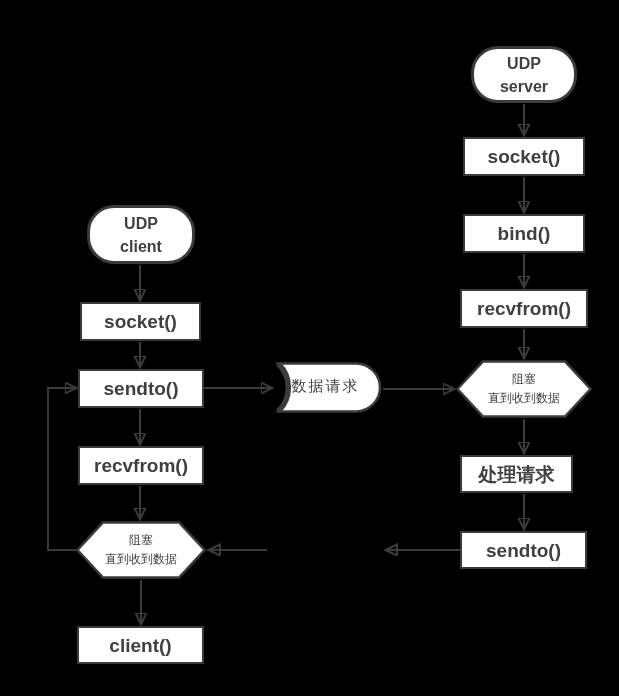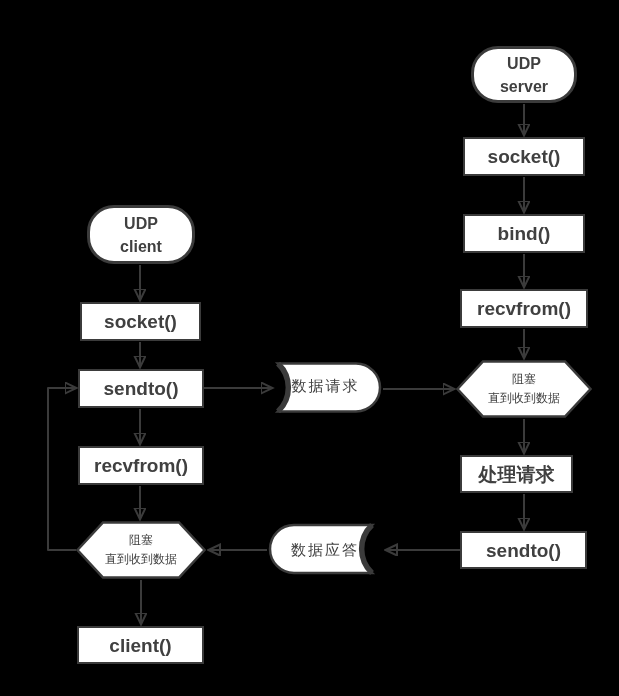--- a/index.html
+++ b/index.html
@@ -96,21 +96,14 @@
   <div class="node" style="left:77px;top:626px;width:127px;height:38px;">client()</div>
 
   <div class="shape-node" style="left:268px;top:362px;width:115px;height:46px;">
     <svg width="115" height="51" viewBox="0 0 115 51">
       <path d="M 10 1.5 H 88 A 24 24 0 0 1 88 49.5 H 10 A 33 33 0 0 0 10 1.5 Z" fill="#ffffff" stroke="#3b3b3b" stroke-width="2.5"></path>
       <path d="M 10 1.5 A 33 33 0 0 1 10 49.5" fill="none" stroke="#3b3b3b" stroke-width="5.5"></path>
     </svg>
     <div class="shape-label cyl-label">数据请求</div>
   </div>
 
-  <div class="shape-node" style="left:268px;top:523px;width:114px;height:52px;">
-    <svg width="114" height="52" viewBox="0 0 114 52">
-      <path d="M 104 2 H 26 A 24 24 0 0 0 26 50 H 104 A 33 33 0 0 1 104 2 Z" fill="#ffffff" stroke="#3b3b3b" stroke-width="2.5"></path>
-      <path d="M 104 2 A 33 33 0 0 0 104 50" fill="none" stroke="#3b3b3b" stroke-width="5.5"></path>
-    </svg>
-    <div class="shape-label cyl-label">数据应答</div>
-  </div>
 
 </div>
 
 </body></html>

